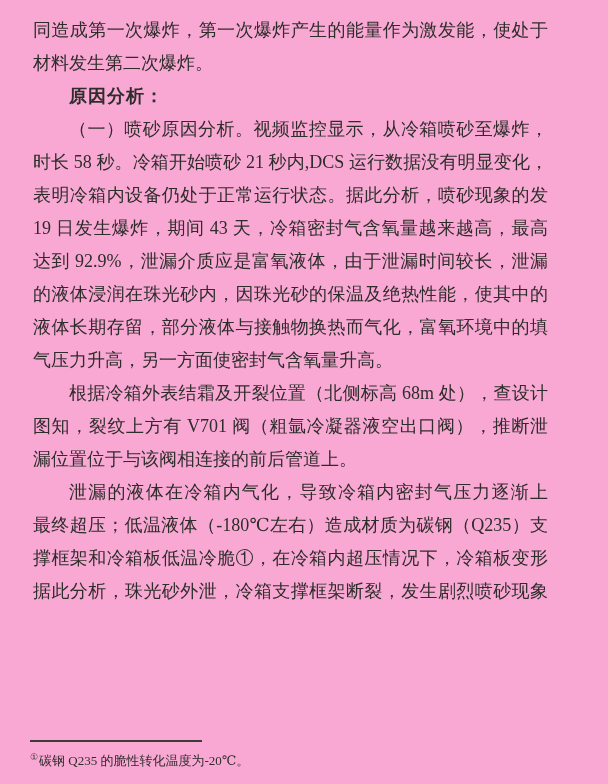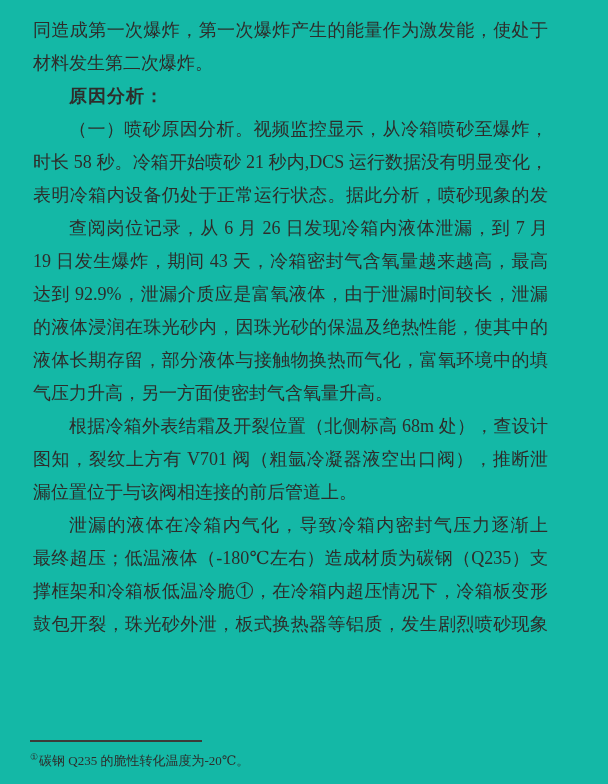--- a/index.html
+++ b/index.html
@@ -1,19 +1,19 @@
 <!DOCTYPE html>
 <html><head>
 <meta charset="utf-8">
 <style>
   html,body { margin:0; padding:0; }
   .page {
     position:relative;
     width:608px; height:784px;
-    background:#14b8a6;
+    background:#f9a8d4;
     font-family:"Liberation Serif","DejaVu Serif",serif;
     color:#2e2d2b;
     overflow:hidden;
   }
   .body-text {
     position:absolute;
     left:33px; top:14px;
     width:515px;
     font-size:18px;
   }
@@ -65,35 +65,34 @@
 
     <div class="tline j">同造成第一次爆炸，第一次爆炸产生的能量作为激发能，使处于</div>
     <div class="tline">材料发生第二次爆炸。</div>
 
     <div class="tline ind heading">原因分析：</div>
 
     <div class="tline j ind">（一）喷砂原因分析。视频监控显示，从冷箱喷砂至爆炸，</div>
     <div class="tline j">时长 58 秒。冷箱开始喷砂 21 秒内,DCS 运行数据没有明显变化，</div>
     <div class="tline j">表明冷箱内设备仍处于正常运行状态。据此分析，喷砂现象的发</div>
 
-    <div class="tline j ind">查阅岗位记录，从 6 月 26 日发现冷箱内液体泄漏，到 7 月</div>
     <div class="tline j">19 日发生爆炸，期间 43 天，冷箱密封气含氧量越来越高，最高</div>
     <div class="tline j">达到 92.9%，泄漏介质应是富氧液体，由于泄漏时间较长，泄漏</div>
     <div class="tline j">的液体浸润在珠光砂内，因珠光砂的保温及绝热性能，使其中的</div>
     <div class="tline j">液体长期存留，部分液体与接触物换热而气化，富氧环境中的填料</div>
     <div class="tline">气压力升高，另一方面使密封气含氧量升高。</div>
 
     <div class="tline j ind">根据冷箱外表结霜及开裂位置（北侧标高 68m 处），查设计</div>
     <div class="tline j">图知，裂纹上方有 V701 阀（粗氩冷凝器液空出口阀），推断泄</div>
     <div class="tline">漏位置位于与该阀相连接的前后管道上。</div>
 
     <div class="tline j ind">泄漏的液体在冷箱内气化，导致冷箱内密封气压力逐渐上升，</div>
     <div class="tline j">最终超压；低温液体（-180℃左右）造成材质为碳钢（Q235）支</div>
     <div class="tline j">撑框架和冷箱板低温冷脆①，在冷箱内超压情况下，冷箱板变形</div>
-    <div class="tline j">鼓包开裂，珠光砂外泄，板式换热器等铝质，发生剧烈喷砂现象</div>
+    <div class="tline j">据此分析，珠光砂外泄，冷箱支撑框架断裂，发生剧烈喷砂现象</div>
 
   </div>
 
   <div class="footnote-sep"></div>
   <div class="footnote">
     <sup>①</sup><span>碳钢 Q235 的脆性转化温度为-20℃。</span>
   </div>
 </div>
 
 </body></html>

